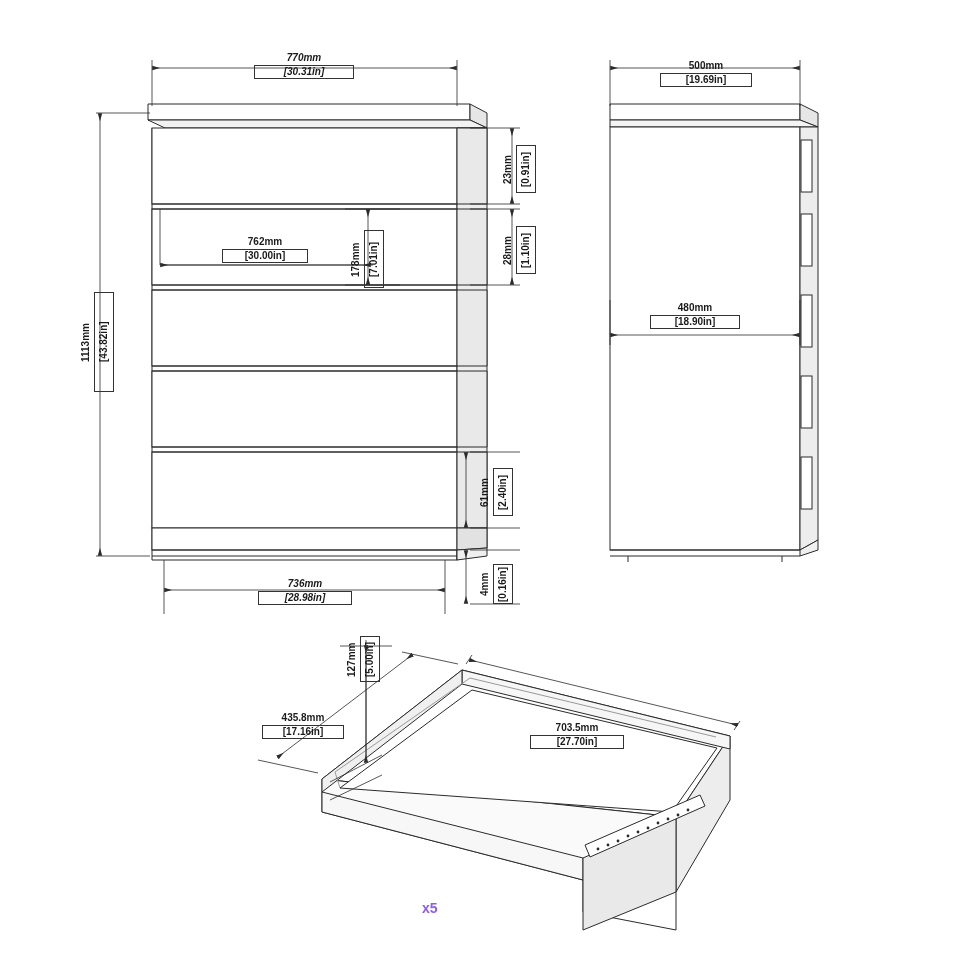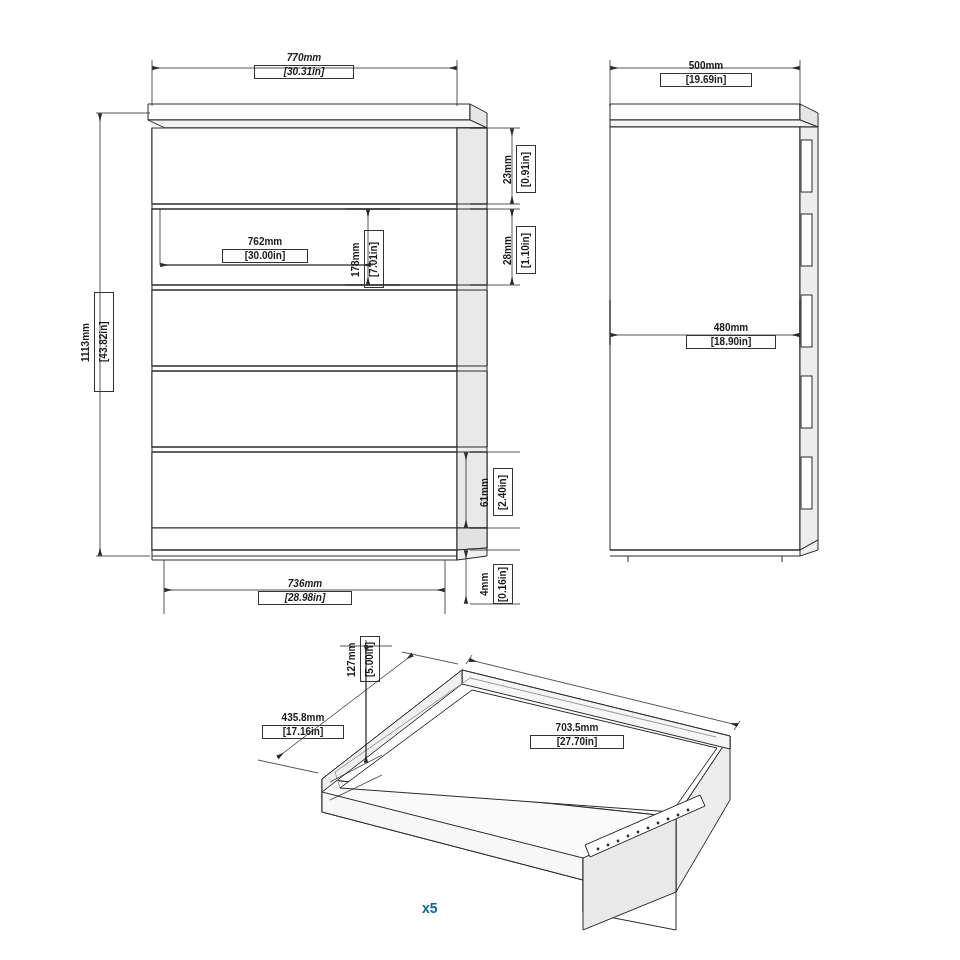--- a/index.html
+++ b/index.html
@@ -45,21 +45,21 @@
     transform: rotate(180deg);
   }
   .dim-label.vert .mm,
   .dim-label.vert .inch {
     display: block;
   }
   .qty-label {
     position: absolute;
     font-size: 14px;
     font-weight: bold;
-    color: #0369a1;
+    color: #8b5cf6;
   }
   svg { display: block; }
 </style>
 </head>
 <body>
 
 <div id="sheet">
 
   <svg width="960" height="960" viewBox="0 0 960 960">
     <defs>
@@ -275,21 +275,21 @@
   <div class="dim-label" style="left:258px; top:578px; width:94px;font-style:italic;">
     <span class="mm">736mm</span>
     <span class="inch">[28.98in]</span>
   </div>
 
   <div class="dim-label" style="left:660px; top:60px; width:92px;">
     <span class="mm">500mm</span>
     <span class="inch">[19.69in]</span>
   </div>
 
-  <div class="dim-label" style="left:686px; top:302px; width:90px;margin-top:20px;">
+  <div class="dim-label" style="left:650px; top:302px; width:90px;">
     <span class="mm">480mm</span>
     <span class="inch">[18.90in]</span>
   </div>
 
   <div class="dim-label" style="left:530px; top:688px; width:94px;margin-top:34px;">
     <span class="mm">703.5mm</span>
     <span class="inch">[27.70in]</span>
   </div>
 
   <div class="dim-label" style="left:262px; top:712px; width:82px;">

